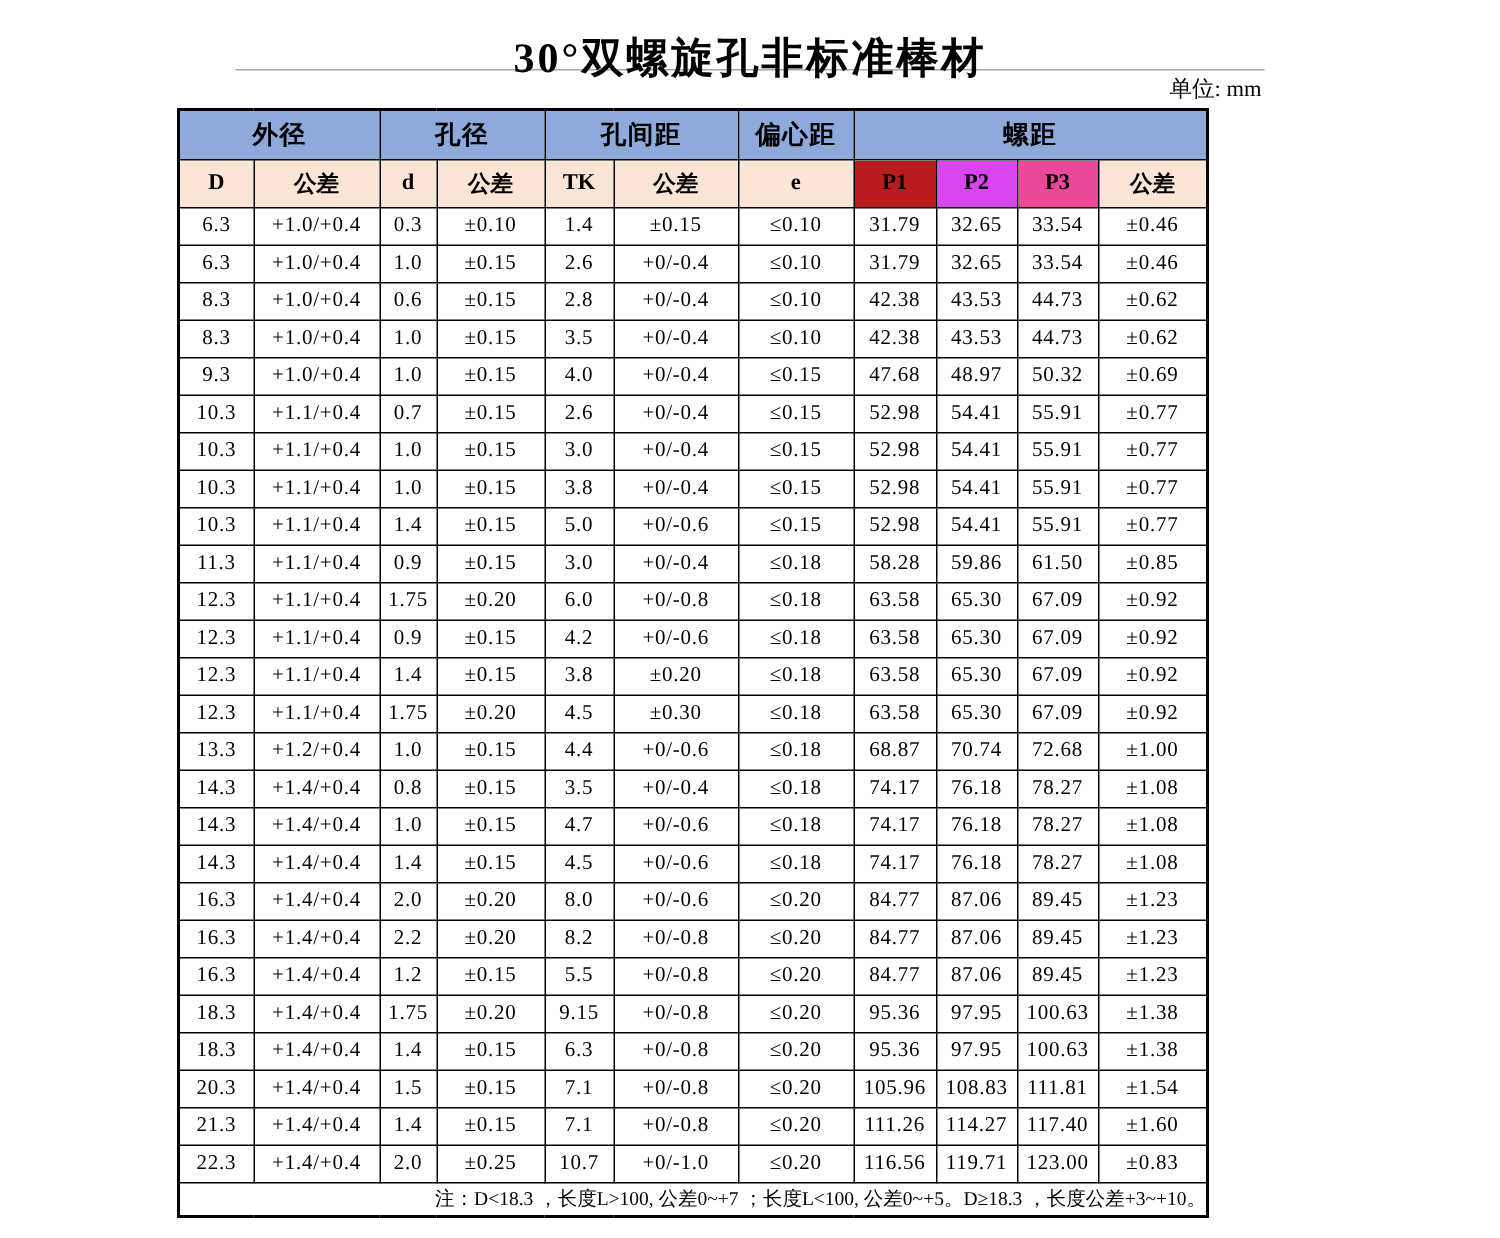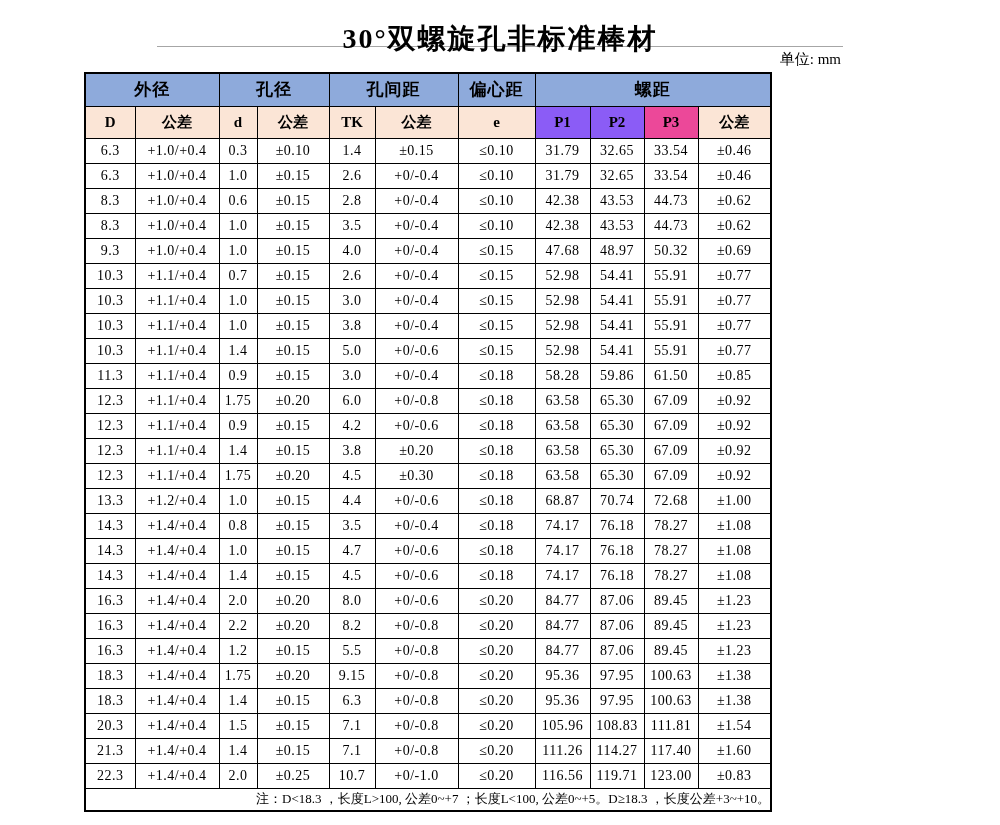--- a/index.html
+++ b/index.html
@@ -26,21 +26,21 @@
   .unit-label{
     width:686px;
     margin-left:157px;
     text-align:right;
     font-size:15px;
     padding:3px 2px 4px 0;
     height:25px;
     font-family:Liberation Serif, serif;
   }
   table.spec{
-    margin-left:84px;
+    margin-left:118px;
     width:686px;
     border-collapse:collapse;
     table-layout:fixed;
     border:2px solid #000;
   }
   table.spec th, table.spec td{
     border:1px solid #000;
     text-align:center;
     vertical-align:middle;
     overflow:hidden;
@@ -53,22 +53,22 @@
     font-size:17px;
     font-weight:bold;
     letter-spacing:1px;
   }
   tr.col-row th{
     height:32px;
     background:#FBE5D6;
     font-size:15px;
     font-weight:bold;
   }
-  tr.col-row th.p1{ background:#8b5cf6; }
-  tr.col-row th.p2{ background:#8b5cf6; }
+  tr.col-row th.p1{ background:#b91c1c; }
+  tr.col-row th.p2{ background:#d946ef; }
   tr.col-row th.p3{ background:#ec4899; }
   tbody td{
     height:25px;
     font-size:14px;
     letter-spacing:0.5px;
   }
   tr.note-row td{
     height:23px;
     text-align:right;
     font-size:13px;

